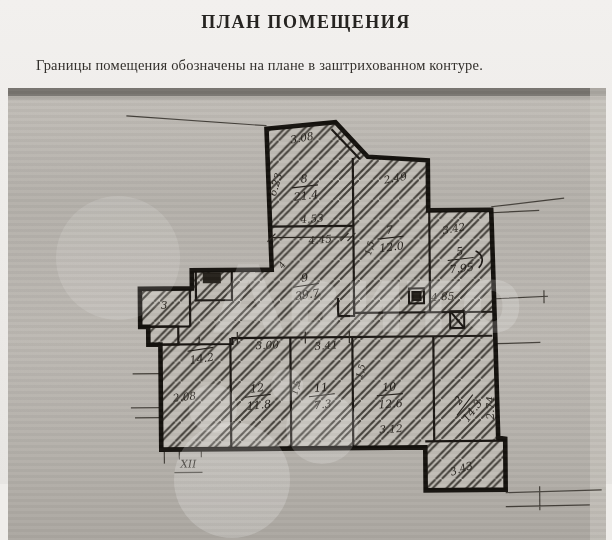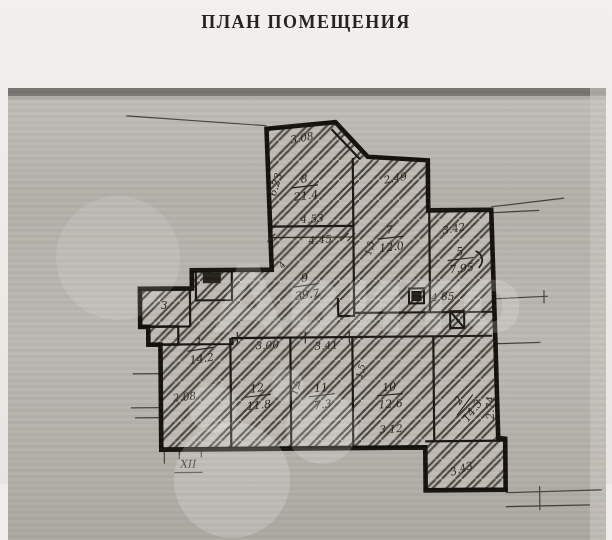--- a/index.html
+++ b/index.html
@@ -22,20 +22,21 @@
            background:repeating-linear-gradient(180deg,rgba(255,255,255,.05) 0 3px,rgba(0,0,0,.05) 3px 6px);
            mix-blend-mode:normal;opacity:.5;}
 </style>
 </head>
 <body>
 
 <div class="page">
 
   <div class="doc-header">
     <h1 class="doc-title">ПЛАН ПОМЕЩЕНИЯ</h1>
+    <p class="doc-subtitle">Границы помещения обозначены на плане в заштрихованном контуре.</p>
   </div>
 
   <div class="scan-wrap">
   <svg width="612" height="540" viewBox="0 0 612 540">
     <defs>
       <linearGradient id="scanGrad" x1="0" y1="0" x2="0" y2="1">
         <stop offset="0" stop-color="#8e8a85"></stop>
         <stop offset="0.03" stop-color="#c0bcb6"></stop>
         <stop offset="0.25" stop-color="#b4b0aa"></stop>
         <stop offset="0.55" stop-color="#bcb8b2"></stop>

